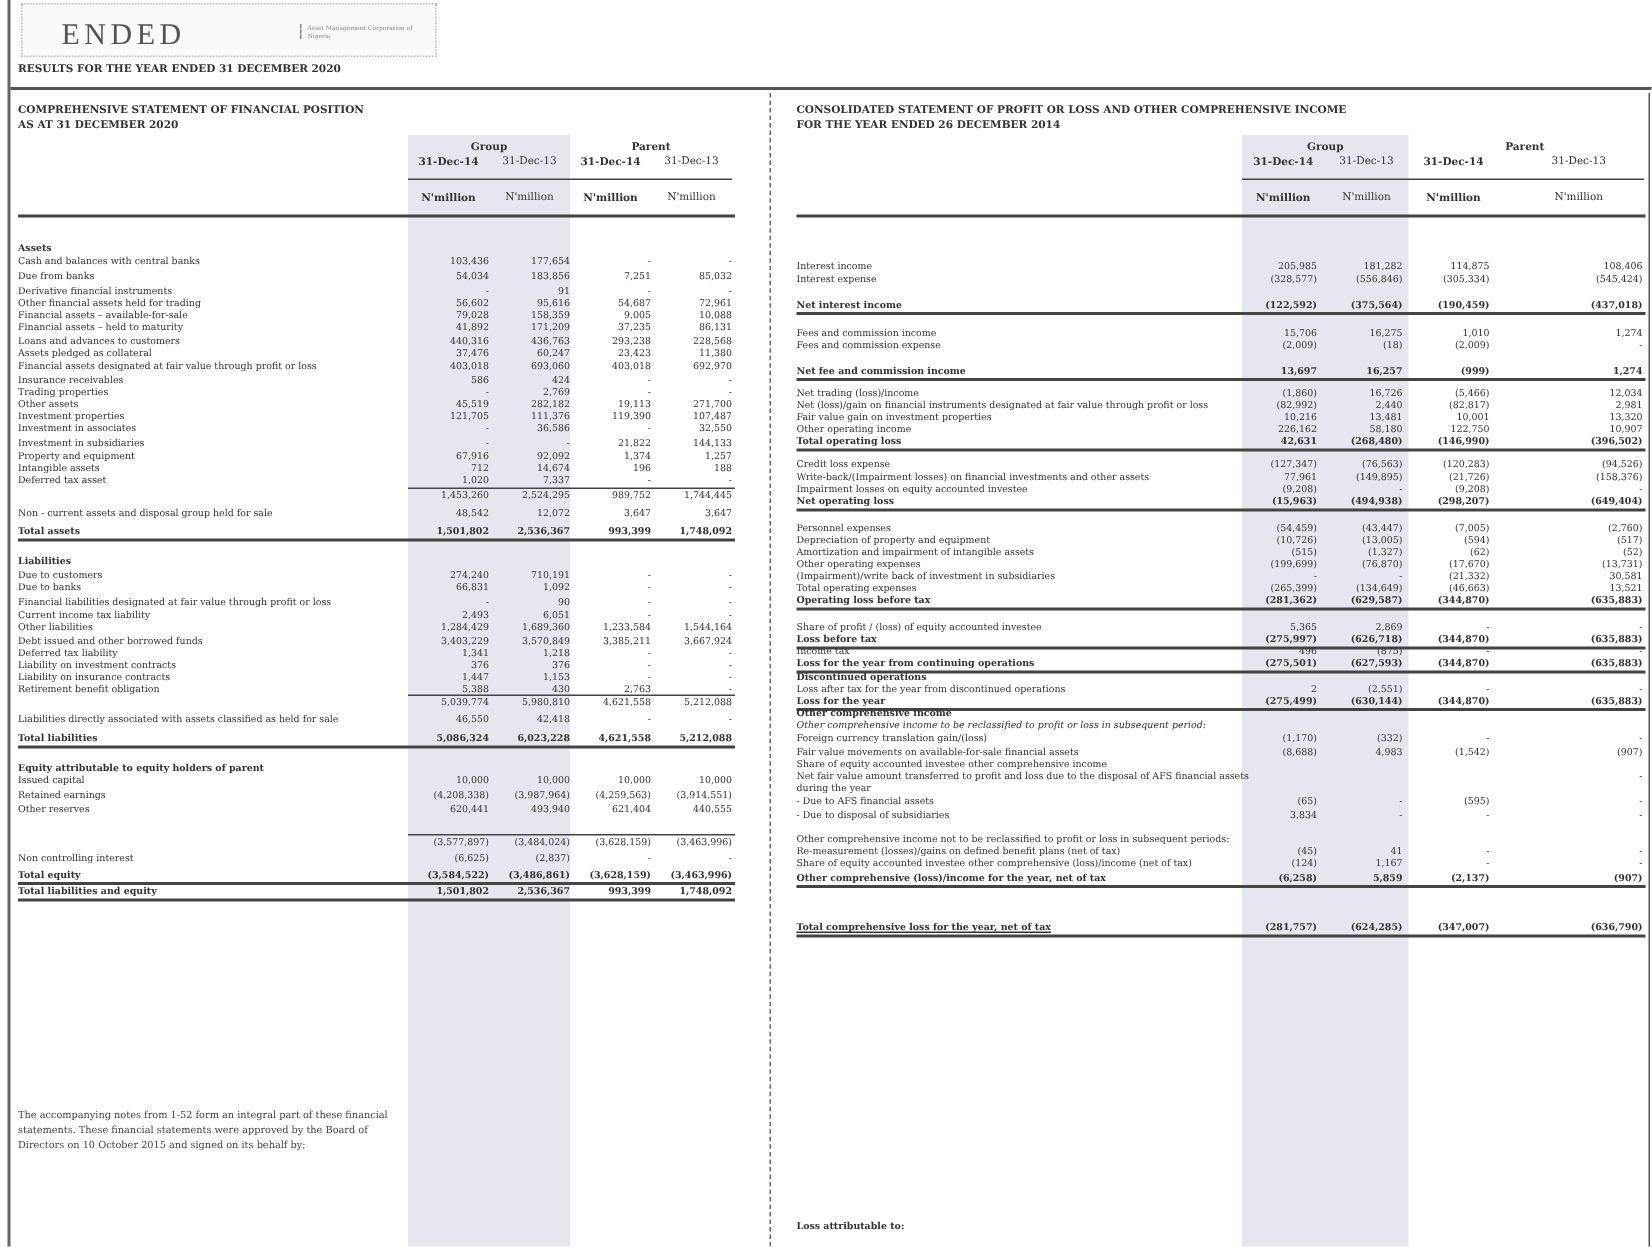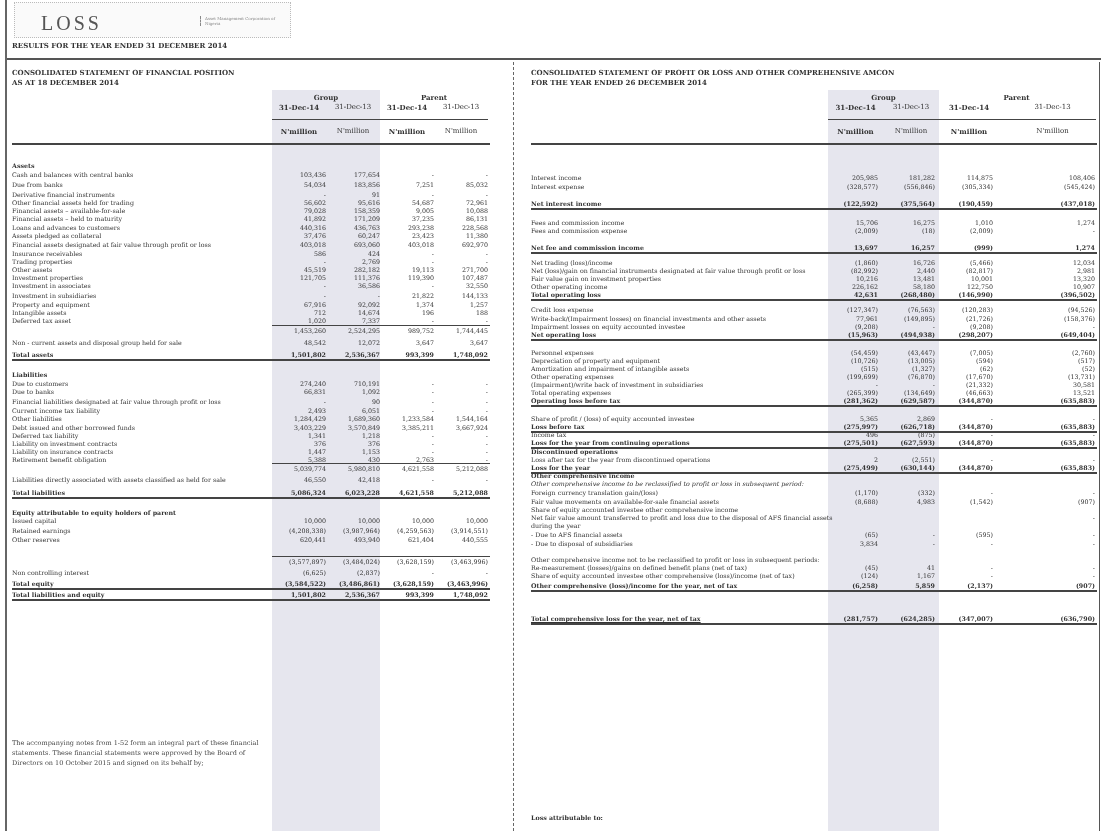--- a/index.html
+++ b/index.html
@@ -26,31 +26,31 @@
   .note { position:absolute; left:12px; top:738px; width:265px; font-size:6.5px; line-height:10px; color:#444; }
   .right-border { position:absolute; right:1px; top:62px; width:1px; height:769px; background:#555; }
 </style>
 </head>
 <body>
 
 <div class="page-border"></div>
 <div class="right-border"></div>
 
 <div class="logo-box">
-  <span class="logo-text">LOSS</span>
+  <span class="logo-text">ENDED</span>
   <span class="logo-sub" style="width:80px;white-space:normal;">Asset Management Corporation of Nigeria</span>
 </div>
-<div class="results-title">RESULTS FOR THE YEAR ENDED 31 DECEMBER 2014</div>
+<div class="results-title">RESULTS FOR THE YEAR ENDED 31 DECEMBER 2020</div>
 <div class="top-rule"></div>
 <div class="divider"></div>
 
 <div id="sfp">
   <div class="shade" style="left:272px;top:90px;width:108px;height:741px;"></div>
-  <div class="stmt-title" style="left:12px;top:68px;">CONSOLIDATED STATEMENT OF FINANCIAL POSITION</div>
-  <div class="stmt-title" style="left:12px;top:78px;">AS AT 18 DECEMBER 2014</div>
+  <div class="stmt-title" style="left:12px;top:68px;">COMPREHENSIVE STATEMENT OF FINANCIAL POSITION</div>
+  <div class="stmt-title" style="left:12px;top:78px;">AS AT 31 DECEMBER 2020</div>
   <div class="hdr b" style="left:272px;top:93px;width:108px;">Group</div>
   <div class="hdr b" style="left:380px;top:93px;width:108px;">Parent</div>
   <div class="hdr b" style="left:272px;top:103px;width:54px;">31-Dec-14</div>
   <div class="hdr" style="left:326px;top:103px;width:54px;">31-Dec-13</div>
   <div class="hdr b" style="left:380px;top:103px;width:54px;">31-Dec-14</div>
   <div class="hdr" style="left:434px;top:103px;width:54px;">31-Dec-13</div>
   <div class="rule" style="left:272px;top:119px;width:216px;"></div>
   <div class="hdr b" style="left:272px;top:127px;width:54px;">N'million</div>
   <div class="hdr" style="left:326px;top:127px;width:54px;">N'million</div>
   <div class="hdr b" style="left:380px;top:127px;width:54px;">N'million</div>
@@ -371,21 +371,21 @@
         <span class="v" style="left: 372px;">993,399</span>
         <span class="v" style="left: 426px;">1,748,092</span>
       </div>
       <div class="rule thick" style="left: 12px; width: 478px; top: 599px;"></div>
     </div>
   <div class="note">The accompanying notes from 1-52 form an integral part of these financial statements. These financial statements were approved by the Board of Directors on 10 October 2015 and signed on its behalf by;</div>
 </div>
 
 <div id="pl">
   <div class="shade" style="left:828px;top:90px;width:111px;height:741px;"></div>
-  <div class="stmt-title" style="left:531px;top:68px;">CONSOLIDATED STATEMENT OF PROFIT OR LOSS AND OTHER COMPREHENSIVE AMCON</div>
+  <div class="stmt-title" style="left:531px;top:68px;">CONSOLIDATED STATEMENT OF PROFIT OR LOSS AND OTHER COMPREHENSIVE INCOME</div>
   <div class="stmt-title" style="left:531px;top:78px;">FOR THE YEAR ENDED 26 DECEMBER 2014</div>
   <div class="hdr b" style="left:828px;top:93px;width:111px;">Group</div>
   <div class="hdr b" style="left:939px;top:93px;width:155px;">Parent</div>
   <div class="hdr b" style="left:828px;top:103px;width:55px;">31-Dec-14</div>
   <div class="hdr" style="left:883px;top:103px;width:56px;">31-Dec-13</div>
   <div class="hdr b" style="left:939px;top:103px;width:60px;">31-Dec-14</div>
   <div class="hdr" style="left:1010px;top:103px;width:85px;">31-Dec-13</div>
   <div class="rule" style="left:828px;top:119px;width:268px;"></div>
   <div class="hdr b" style="left:828px;top:127px;width:55px;">N'million</div>
   <div class="hdr" style="left:883px;top:127px;width:56px;">N'million</div>

